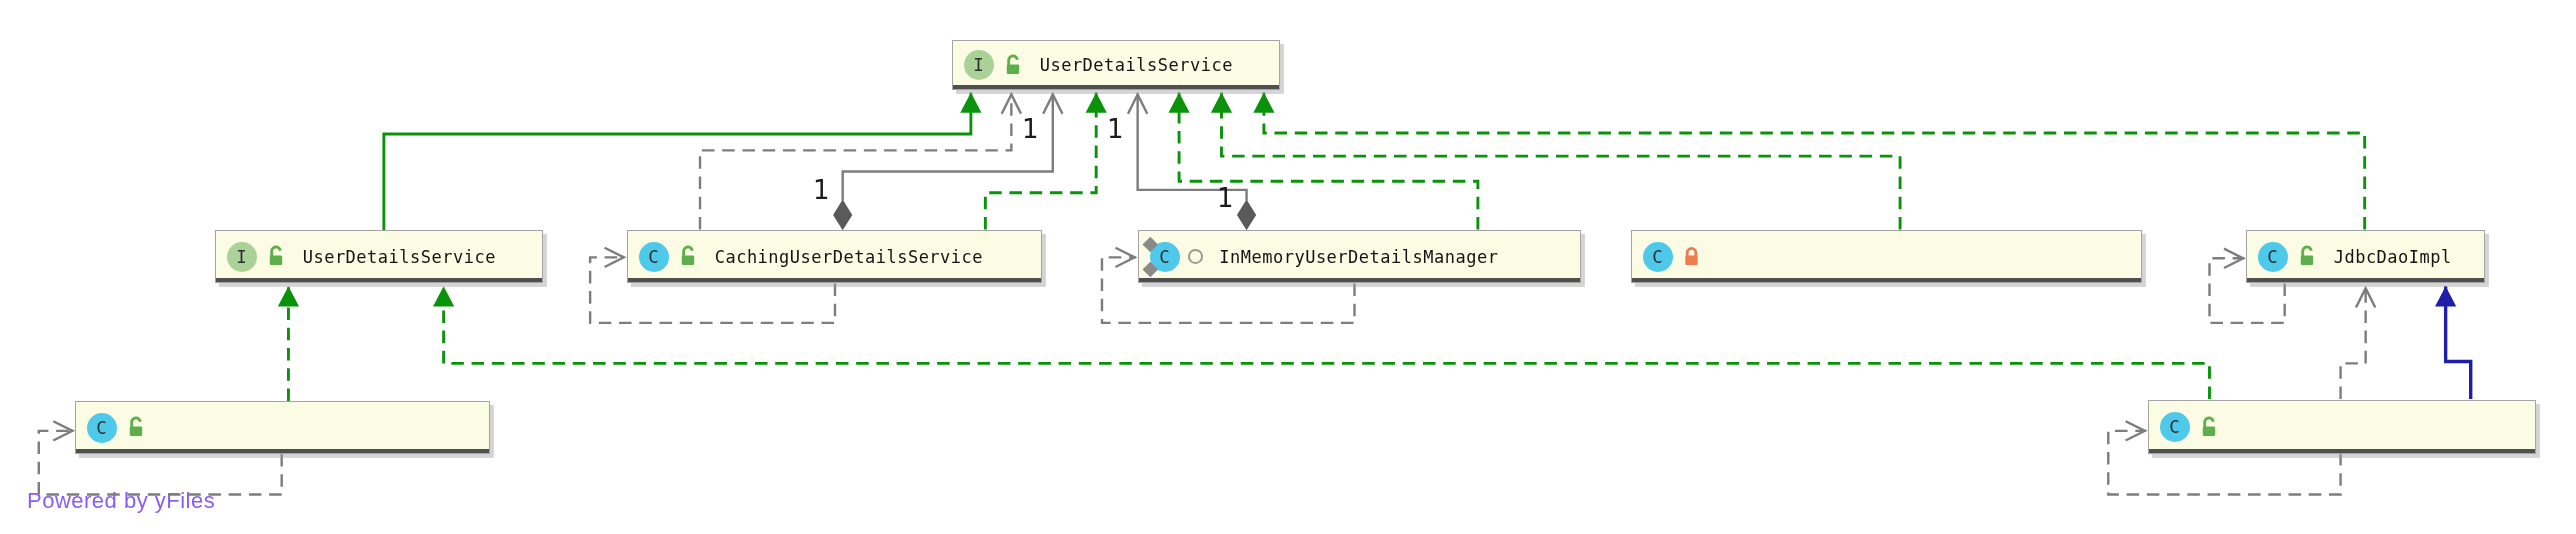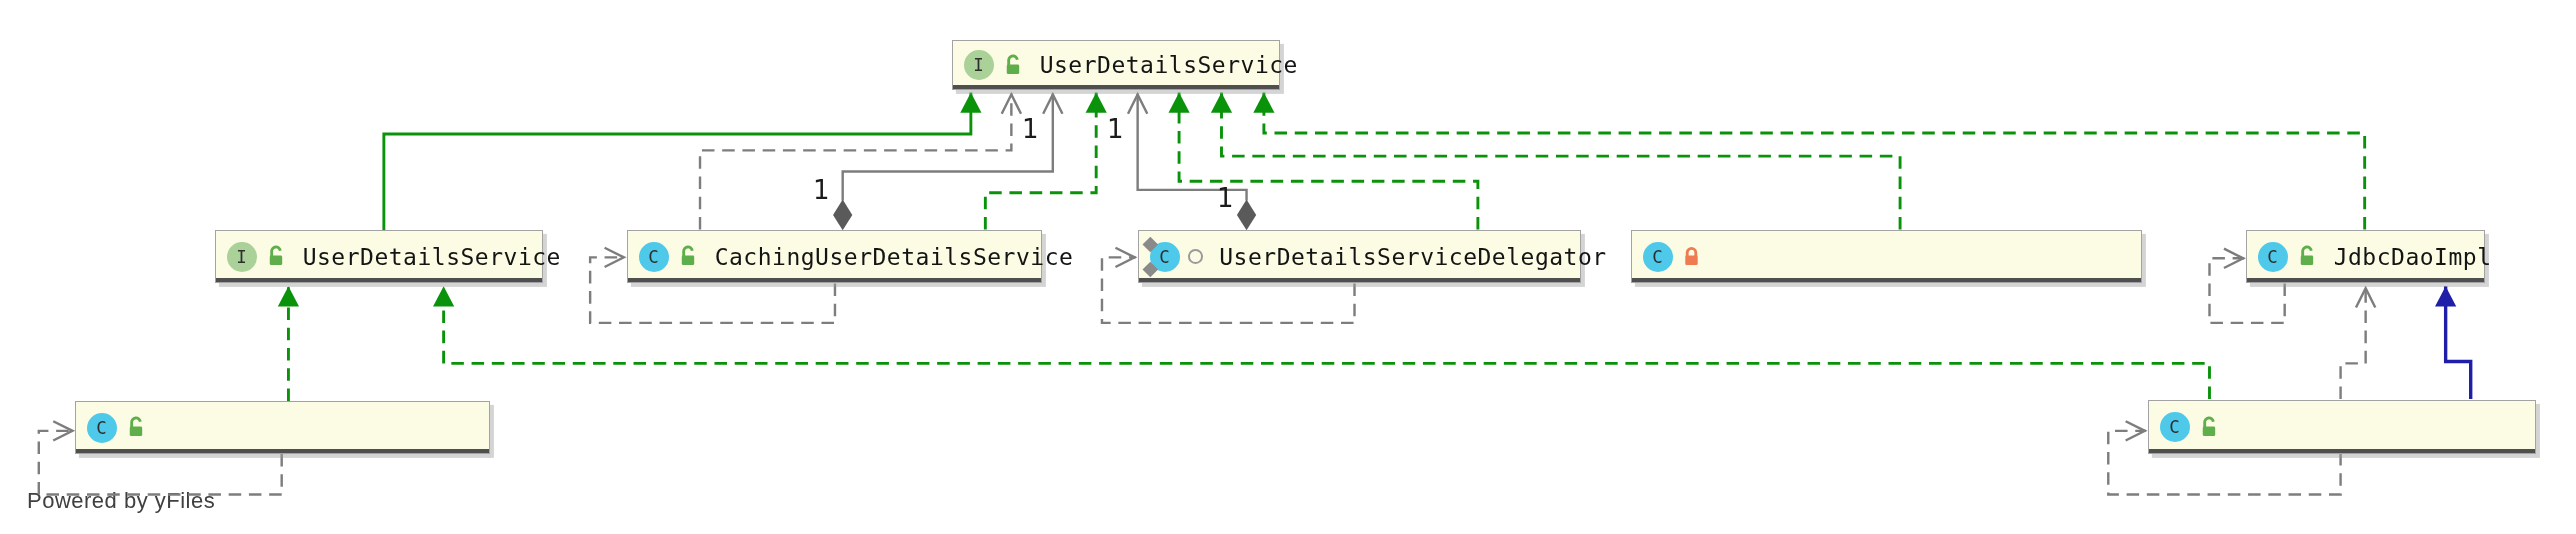--- a/index.html
+++ b/index.html
@@ -13,25 +13,25 @@
          display:flex;align-items:center;justify-content:center;
          font-size:17.4px;color:#2e2e2e;font-family:"DejaVu Sans Mono",monospace;}
   .badge.iface{background:#a9d198;}
   .badge.cls{background:#4ec9ea;}
   .badge.inner::before,.badge.inner::after{content:"";position:absolute;width:10.6px;height:10.6px;
          background:#8a8a8a;transform:rotate(45deg);left:-4.8px;}
   .badge.inner::before{top:-2.9px;}
   .badge.inner::after{bottom:-2.9px;}
   .viz{margin-left:8.7px;flex:0 0 auto;display:flex;align-items:center;}
   .pkg-circle{width:10.6px;height:10.6px;border:2.9px solid #9a9a9a;border-radius:50%;background:#fbfce3;}
-  .node-label{margin-left:16.4px;margin-right:15.4px;font-size:23px;color:#141414;white-space:nowrap;
+  .node-label{margin-left:16.4px;margin-right:15.4px;font-size:17px;color:#141414;white-space:nowrap;
               letter-spacing:0.5px;}
   .mult{position:absolute;font-family:"DejaVu Sans",sans-serif;font-size:26px;color:#1b1b1b;line-height:1;}
   #watermark{position:absolute;left:27px;top:488px;font-family:"Liberation Sans","DejaVu Sans",sans-serif;
-             font-size:22px;color:#404040;letter-spacing:0.5px;}
+             font-size:22px;color:#8b5cf6;letter-spacing:0.5px;}
 </style>
 </head>
 <body>
 
 <div id="canvas">
   <div id="watermark">Powered by yFiles</div>
   <svg id="edges" xmlns="http://www.w3.org/2000/svg" viewBox="0 0 2672 554" width="2576" height="534">
       <g>
         <polyline points="398,239 398,139 1007,139 1007,96" fill="none" stroke="#0a930a" stroke-width="3"></polyline>
         <polygon points="1007,96 996,117 1018,117" fill="#0a930a"></polygon>
@@ -132,21 +132,21 @@
           <rect x="5" y="11" width="13" height="10" rx="1.5" fill="#5fae4c"></rect>
         </svg>
       </span>
       <span class="node-label">CachingUserDetailsService</span>
     </div>
     <div class="node" style="left: 1138px; top: 230px; width: 443px; height: 53px;">
       <span class="badge cls inner">C</span>
       <span class="viz">
         <span class="pkg-circle"></span>
       </span>
-      <span class="node-label">UserDetailsServiceDelegator</span>
+      <span class="node-label">InMemoryUserDetailsManager</span>
     </div>
     <div class="node" style="left: 1631px; top: 230px; width: 511px; height: 53px;">
       <span class="badge cls">C</span>
       <span class="viz">
         <svg width="21" height="23" viewBox="0 0 22 24">
           <path d="M6.5 12 V8 a4.5 4.5 0 0 1 9 0 v4" stroke="#ee7b52" stroke-width="3" fill="none"></path>
           <rect x="4.5" y="11" width="13" height="10" rx="1.5" fill="#ee7b52"></rect>
         </svg>
       </span>
     </div>

